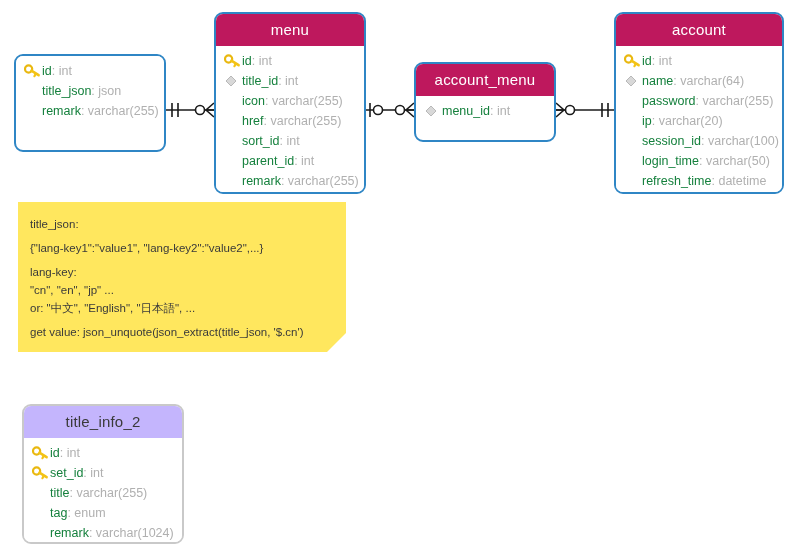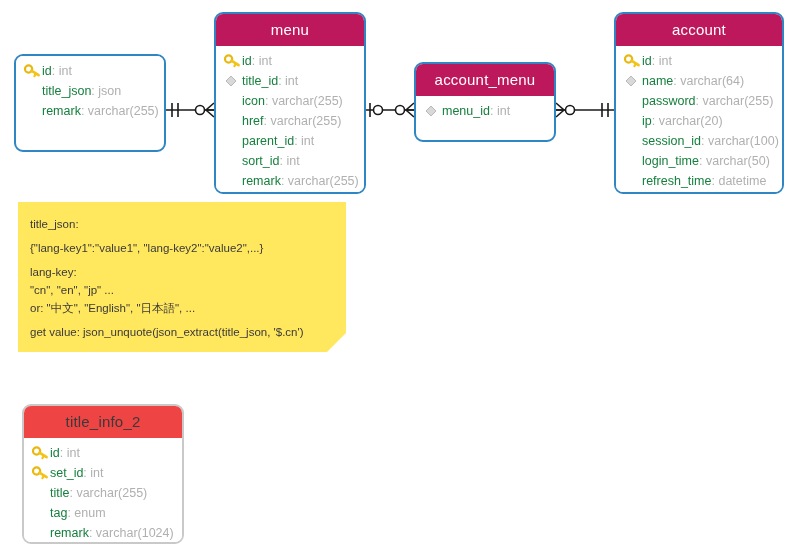--- a/index.html
+++ b/index.html
@@ -24,21 +24,21 @@
   .entity.gray{ border:2px solid #c9c9c9; }
 
   .ent-header{
     height:32px;
     line-height:32px;
     text-align:center;
     font-size:15px;
     letter-spacing:.2px;
   }
   .entity.blue .ent-header{ background:#be185d; color:#ffffff; }
-  .entity.gray .ent-header{ background:#ef4444; color:#3a3a3a; }
+  .entity.gray .ent-header{ background:#c4b5fd; color:#3a3a3a; }
 
   .ent-body{
     padding:5px 0 7px 0;
     background:#ffffff;
   }
   .field{
     height:20px;
     line-height:20px;
     font-size:12.5px;
     white-space:nowrap;
@@ -151,24 +151,24 @@
             </svg>
         </span><span class="f-name">title_id</span><span class="f-type">: <span>int</span></span>
       </div>
       <div class="field">
         <span class="f-icon blank"></span><span class="f-name">icon</span><span class="f-type">: <span>varchar(255)</span></span>
       </div>
       <div class="field">
         <span class="f-icon blank"></span><span class="f-name">href</span><span class="f-type">: <span>varchar(255)</span></span>
       </div>
       <div class="field">
+        <span class="f-icon blank"></span><span class="f-name">sort_id</span><span class="f-type">: <span>int</span></span>
+      </div>
+      <div class="field">
         <span class="f-icon blank"></span><span class="f-name">parent_id</span><span class="f-type">: <span>int</span></span>
-      </div>
-      <div class="field">
-        <span class="f-icon blank"></span><span class="f-name">sort_id</span><span class="f-type">: <span>int</span></span>
       </div>
       <div class="field">
         <span class="f-icon blank"></span><span class="f-name">remark</span><span class="f-type">: <span>varchar(255)</span></span>
       </div>
     </div>
   </div>
 
   <div class="entity blue" style="left:414px;top:62px;width:142px;height:80px;">
     <div class="ent-header">account_menu</div>
     <div class="ent-body">

